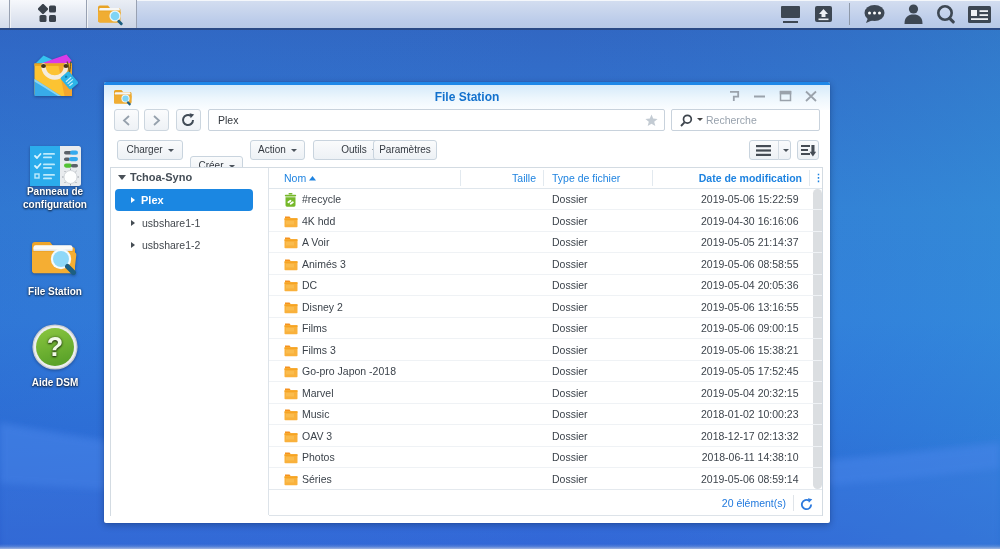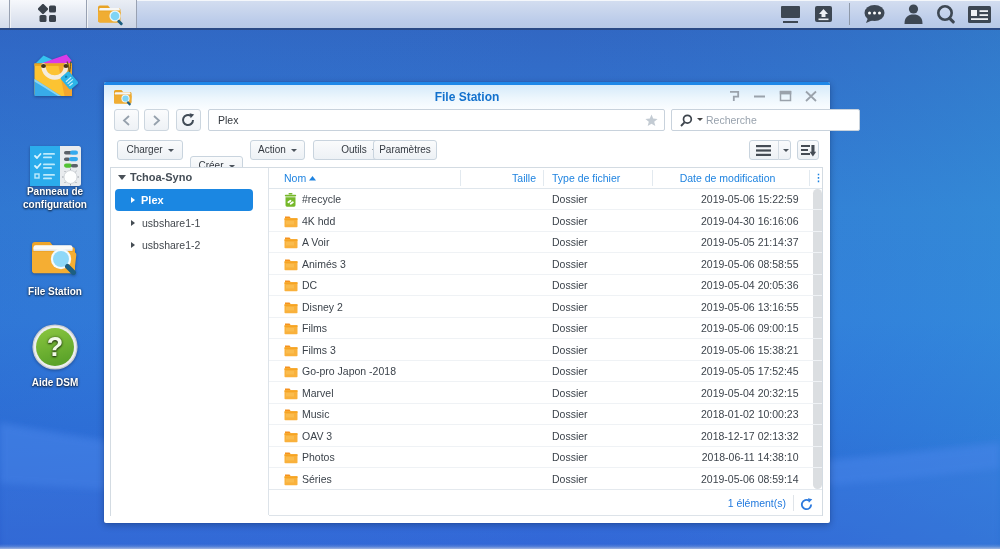--- a/index.html
+++ b/index.html
@@ -289,21 +289,21 @@
         <path d="M12 7 A5 5 0 1 1 9.8 2.9" fill="none" stroke="#414b56" stroke-width="2"></path>
         <polygon points="8.6,0.2 13.2,1.4 9.6,5.2" fill="#414b56"></polygon>
       </svg>
     </div>
     <div class="field" style="left:104px;top:27px;width:455px;">
       <span style="position:absolute;left:9px;top:0;line-height:20px;font-size:10.5px;color:#33383e;">Plex</span>
       <svg style="position:absolute;right:6px;top:4px" width="13" height="13" viewBox="0 0 13 13">
         <path d="M6.5 0.5 L8.2 4.6 L12.6 4.9 L9.2 7.8 L10.3 12.1 L6.5 9.8 L2.7 12.1 L3.8 7.8 L0.4 4.9 L4.8 4.6 Z" fill="#c3cbd3"></path>
       </svg>
     </div>
-    <div class="field" style="left:567px;top:27px;width:147px;padding-left:40px;">
+    <div class="field" style="left:567px;top:27px;width:147px;">
       <svg style="position:absolute;left:8px;top:4px" width="13" height="13" viewBox="0 0 13 13">
         <circle cx="7.4" cy="5.2" r="3.9" fill="none" stroke="#3e454d" stroke-width="1.7"></circle>
         <line x1="4.5" y1="8.3" x2="1" y2="12" stroke="#3e454d" stroke-width="1.9"></line>
       </svg>
       <span class="caret" style="margin-left:0;position:absolute;left:25px;top:8px;border-top-color:#444;"></span>
       <span style="position:absolute;left:34px;top:0;line-height:20px;font-size:10.5px;color:#98a2ad;">Recherche</span>
     </div>
 
     <div class="btn2" style="left:13px;top:58px;width:64px;">Charger<span class="caret"></span></div>
     <div class="btn2" style="left:86px;top:40px;width:51px;margin-top:34px;">Créer<span class="caret"></span></div>
@@ -353,21 +353,21 @@
         <div id="thead">
           <span class="hcol" style="left:15px;">Nom</span>
           <svg style="position:absolute;left:40px;top:8px" width="7" height="4.5" viewBox="0 0 7 4.5">
               <polygon points="3.5,0 7,4.5 0,4.5" fill="#1e83e0"></polygon>
             </svg>
           <div class="vline" style="left:191px;"></div>
           <div class="hcol" style="left:191px;width:76px;text-align:right;">Taille</div>
           <div class="vline" style="left:274px;"></div>
           <span class="hcol" style="left:283px;">Type de fichier</span>
           <div class="vline" style="left:383px;"></div>
-          <div class="hcol" style="left:384px;width:149px;text-align:center;">Date de modification</div>
+          <div class="hcol" style="left:384px;width:149px;text-align:right;font-weight:bold;">Date de modification</div>
           <div class="vline" style="left:540px;"></div>
           <span class="hcol" style="left:544.5px;color:#1e83e0;font-size:10px;font-weight:bold;">⋮</span>
         </div>
         <div style="position:absolute;left:544px;top:21px;width:9px;height:300px;background:#dbdee1;border-radius:4.5px;"></div>
         <div class="frow" style="top:21.0px;">
             <svg width="13" height="14" viewBox="0 0 13 14">
               <rect x="4.5" y="0" width="4" height="1.6" rx="0.8" fill="#76b82a"></rect>
               <rect x="0.8" y="1.8" width="11.4" height="1.6" rx="0.8" fill="#76b82a"></rect>
               <path d="M1.5 4.3 h10 l-0.01 8 a1.4 1.4 0 0 1 -1.4 1.4 H2.9 a1.4 1.4 0 0 1 -1.4 -1.4 Z" fill="#76b82a"></path>
               <rect x="3.2" y="7.6" width="4.4" height="1.9" rx="0.9" transform="rotate(-35 5.4 8.5)" fill="#fff"></rect>
@@ -515,21 +515,21 @@
               <rect x="0.5" y="3.3" width="13" height="9" rx="0.8" fill="#f9b13c"></rect>
               <rect x="0.5" y="3.3" width="13" height="1.5" fill="#f6a21e"></rect>
               <rect x="2" y="6" width="8" height="3.5" fill="#fbc056" opacity="0.7"></rect>
             </svg>
             <span class="nm">Séries</span>
             <span class="ty">Dossier</span>
             <span class="dt">2019-05-06 08:59:14</span>
           </div>
       </div>
       <div id="statusbar">
-        <span style="position:absolute;right:36px;top:7px;font-size:10.5px;color:#1f78dd;">1 élément(s)</span>
+        <span style="position:absolute;right:36px;top:7px;font-size:10.5px;color:#1f78dd;">20 élément(s)</span>
         <div style="position:absolute;left:524px;top:5px;width:1px;height:16px;background:#dfe4e9;"></div>
         <svg style="position:absolute;left:531px;top:8px" width="13" height="13" viewBox="0 0 14 14">
           <path d="M12 7 A5 5 0 1 1 9.8 2.9" fill="none" stroke="#2d7ade" stroke-width="2"></path>
           <polygon points="8.6,0.2 13.2,1.4 9.6,5.2" fill="#2d7ade"></polygon>
         </svg>
       </div>
     </div>
   </div>
 
 </div>

